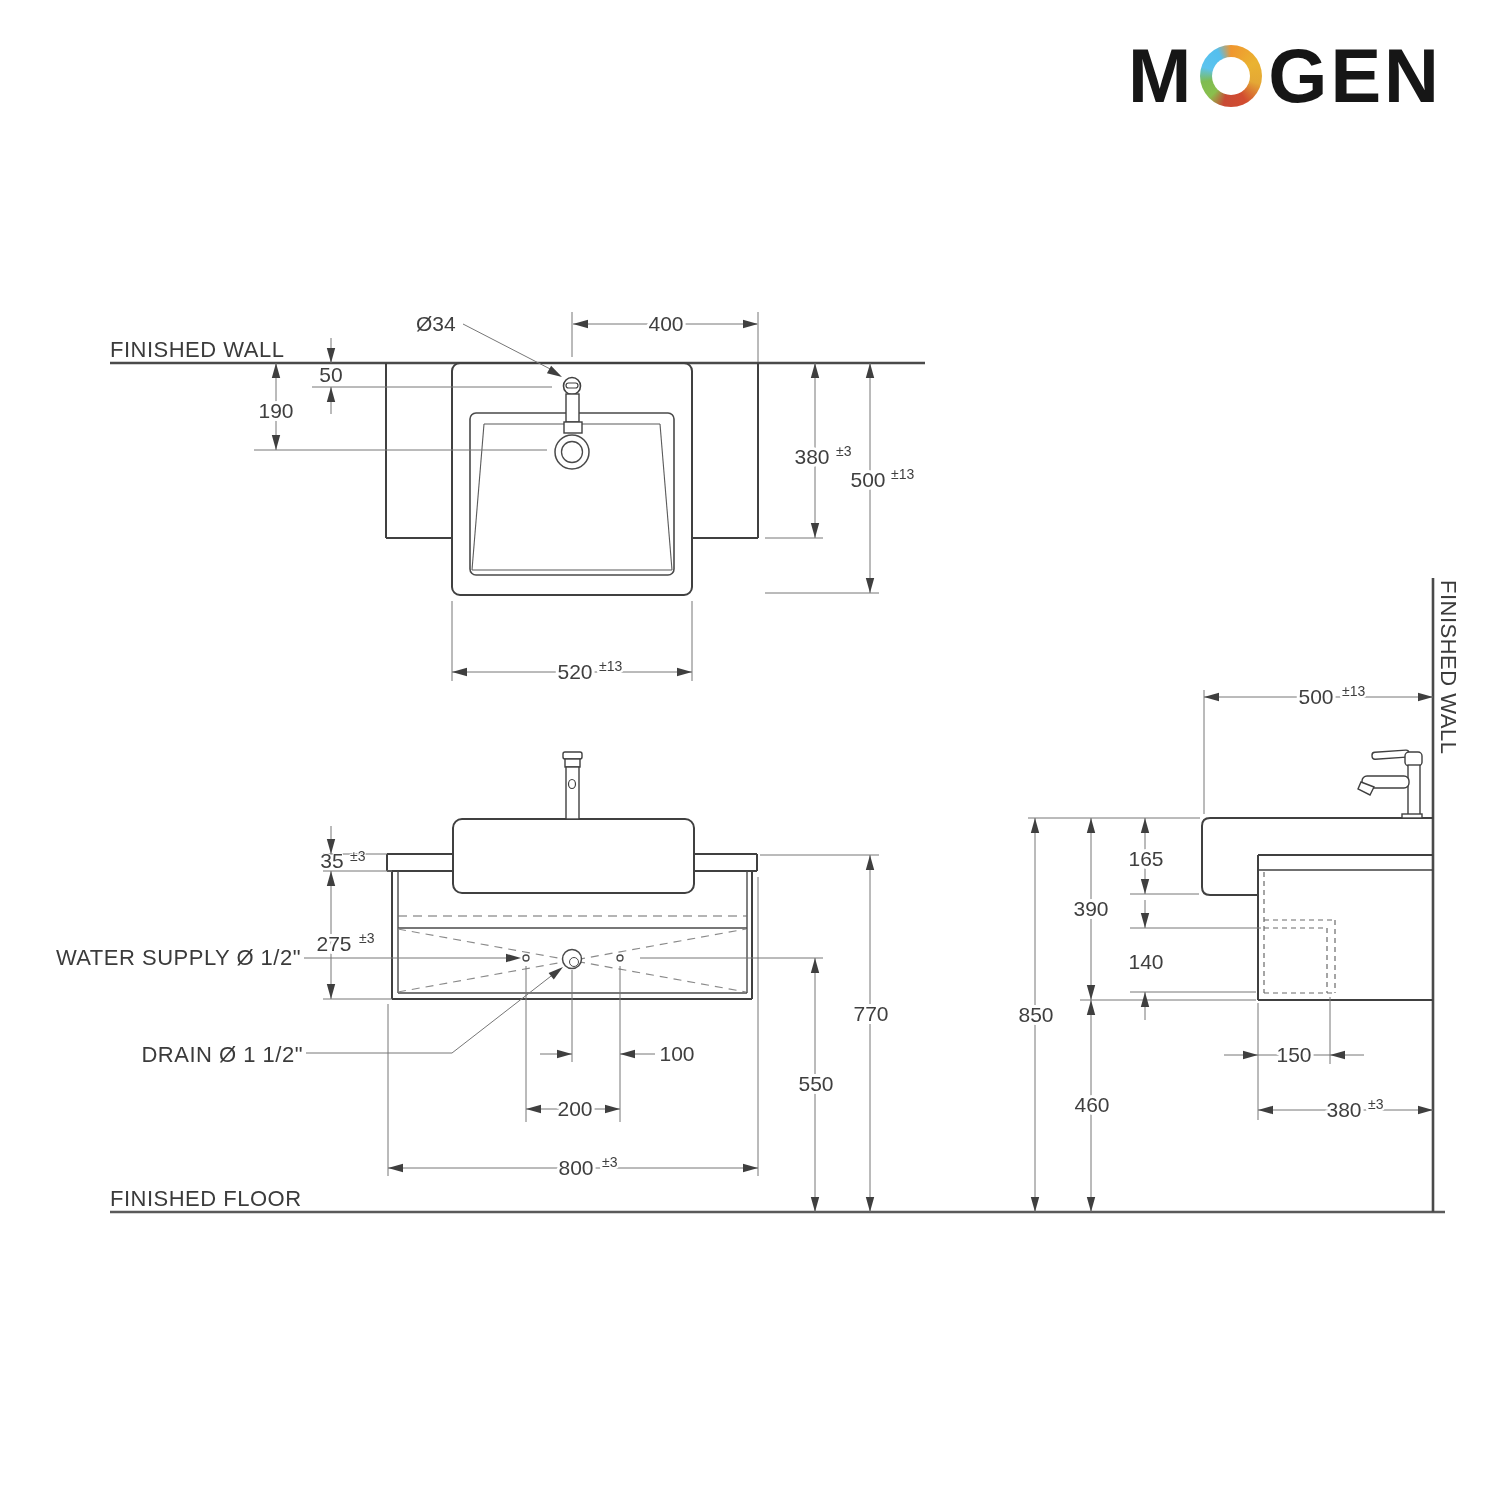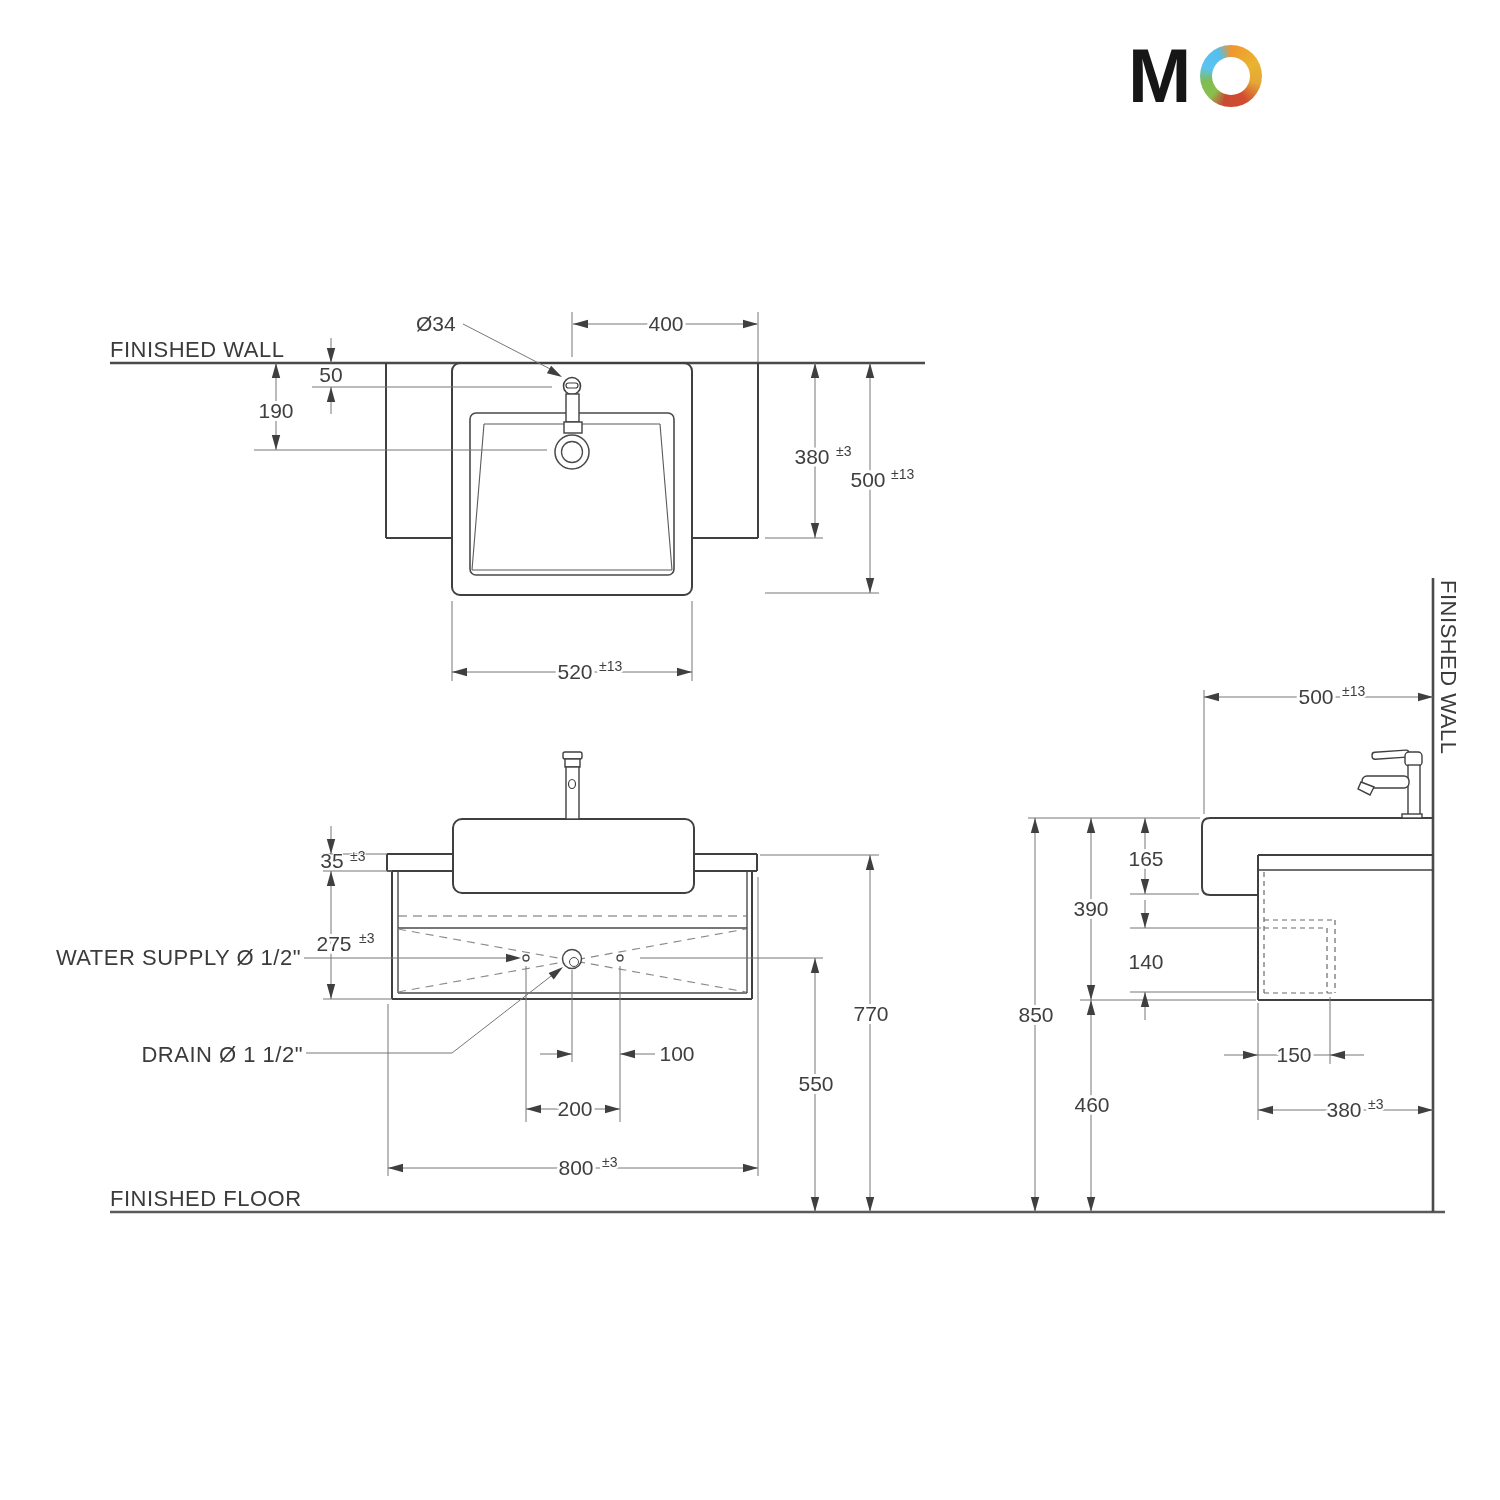--- a/index.html
+++ b/index.html
@@ -25,20 +25,21 @@
   .end{text-anchor:end;}
 </style>
 </head>
 <body>
 
 <div class="canvas">
 
   <div class="logo">
     <span class="ltr">M</span>
     <span class="logo-o"></span>
+    <span class="ltr">GEN</span>
   </div>
 
   <svg width="1500" height="1500" viewBox="0 0 1500 1500" style="position:absolute;left:0;top:0;">
     <defs>
       <path id="arr" d="M0 0 L-15 4.2 L-15 -4.2 Z" fill="#3f3f3f"></path>
     </defs>
 
     <g>
 
       <line x1="110" y1="363" x2="925" y2="363" stroke="#4a4a4a" stroke-width="2.6"></line>

